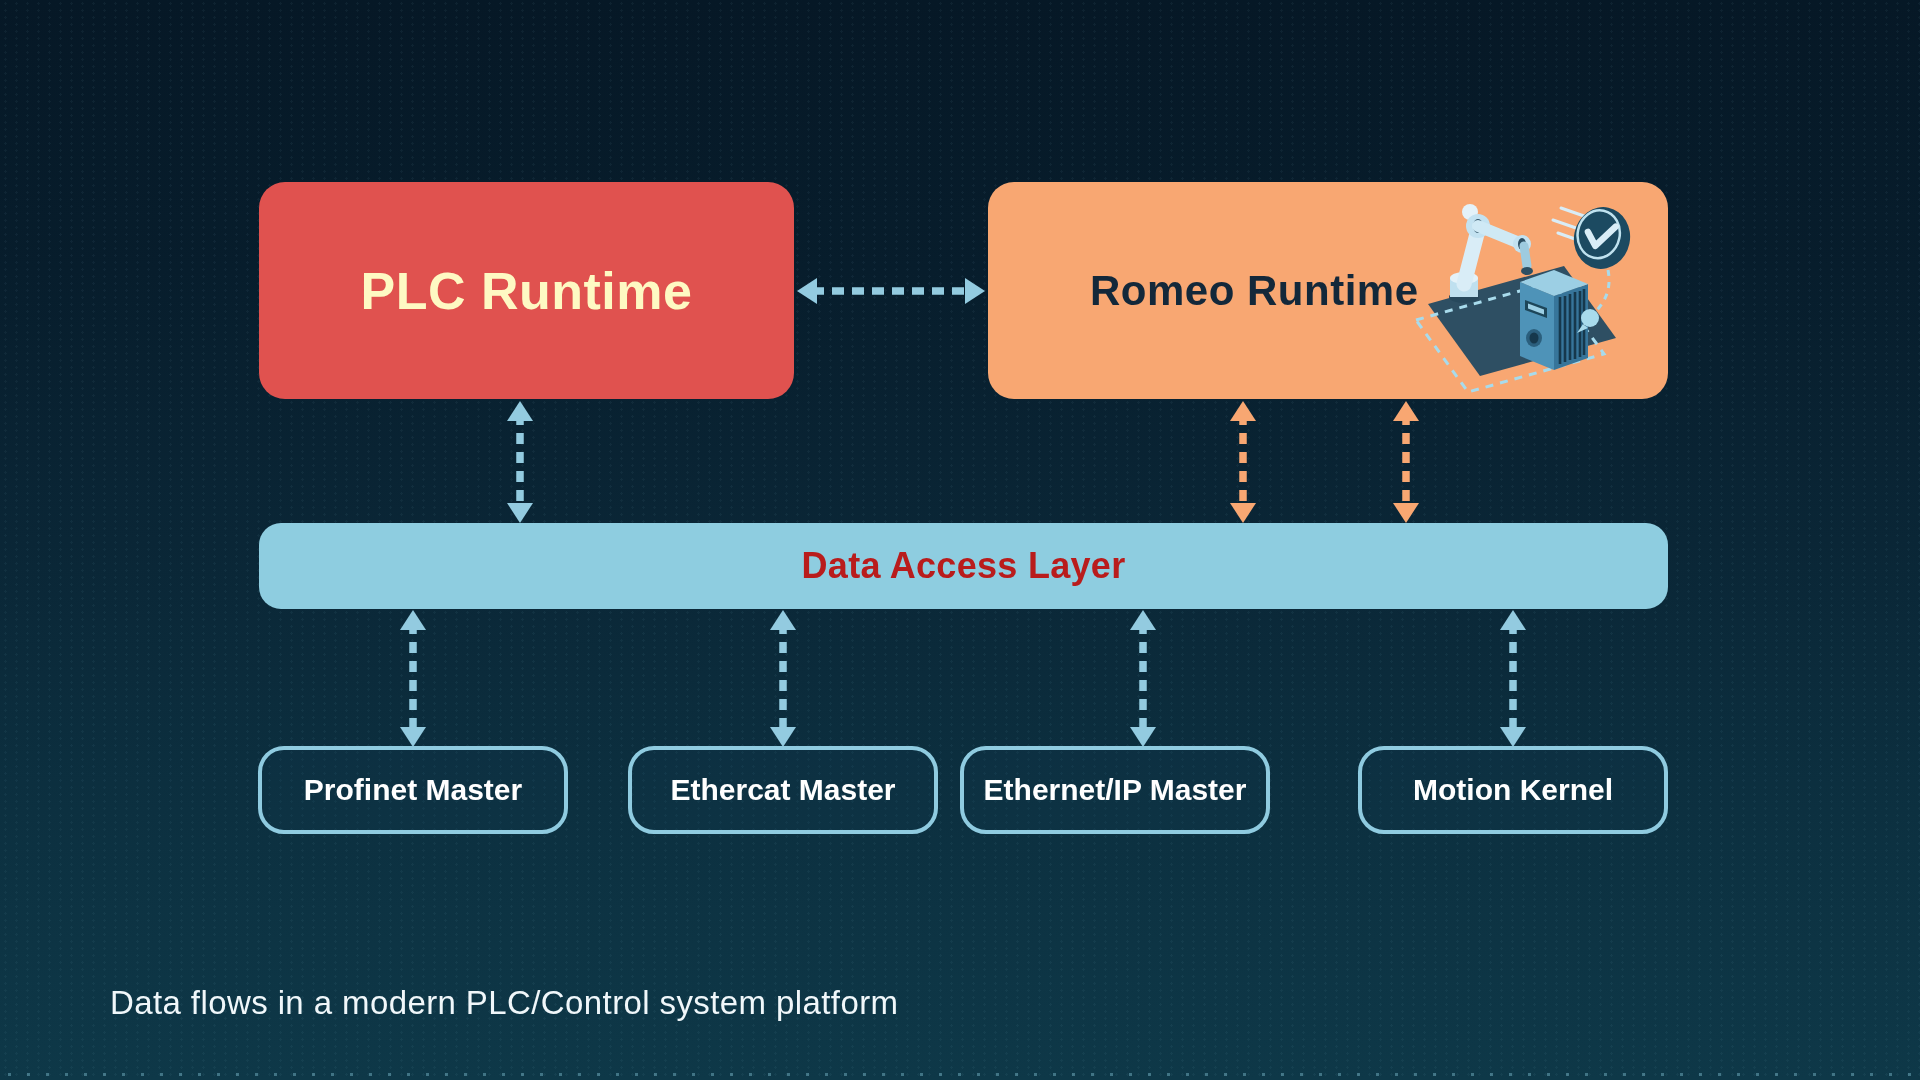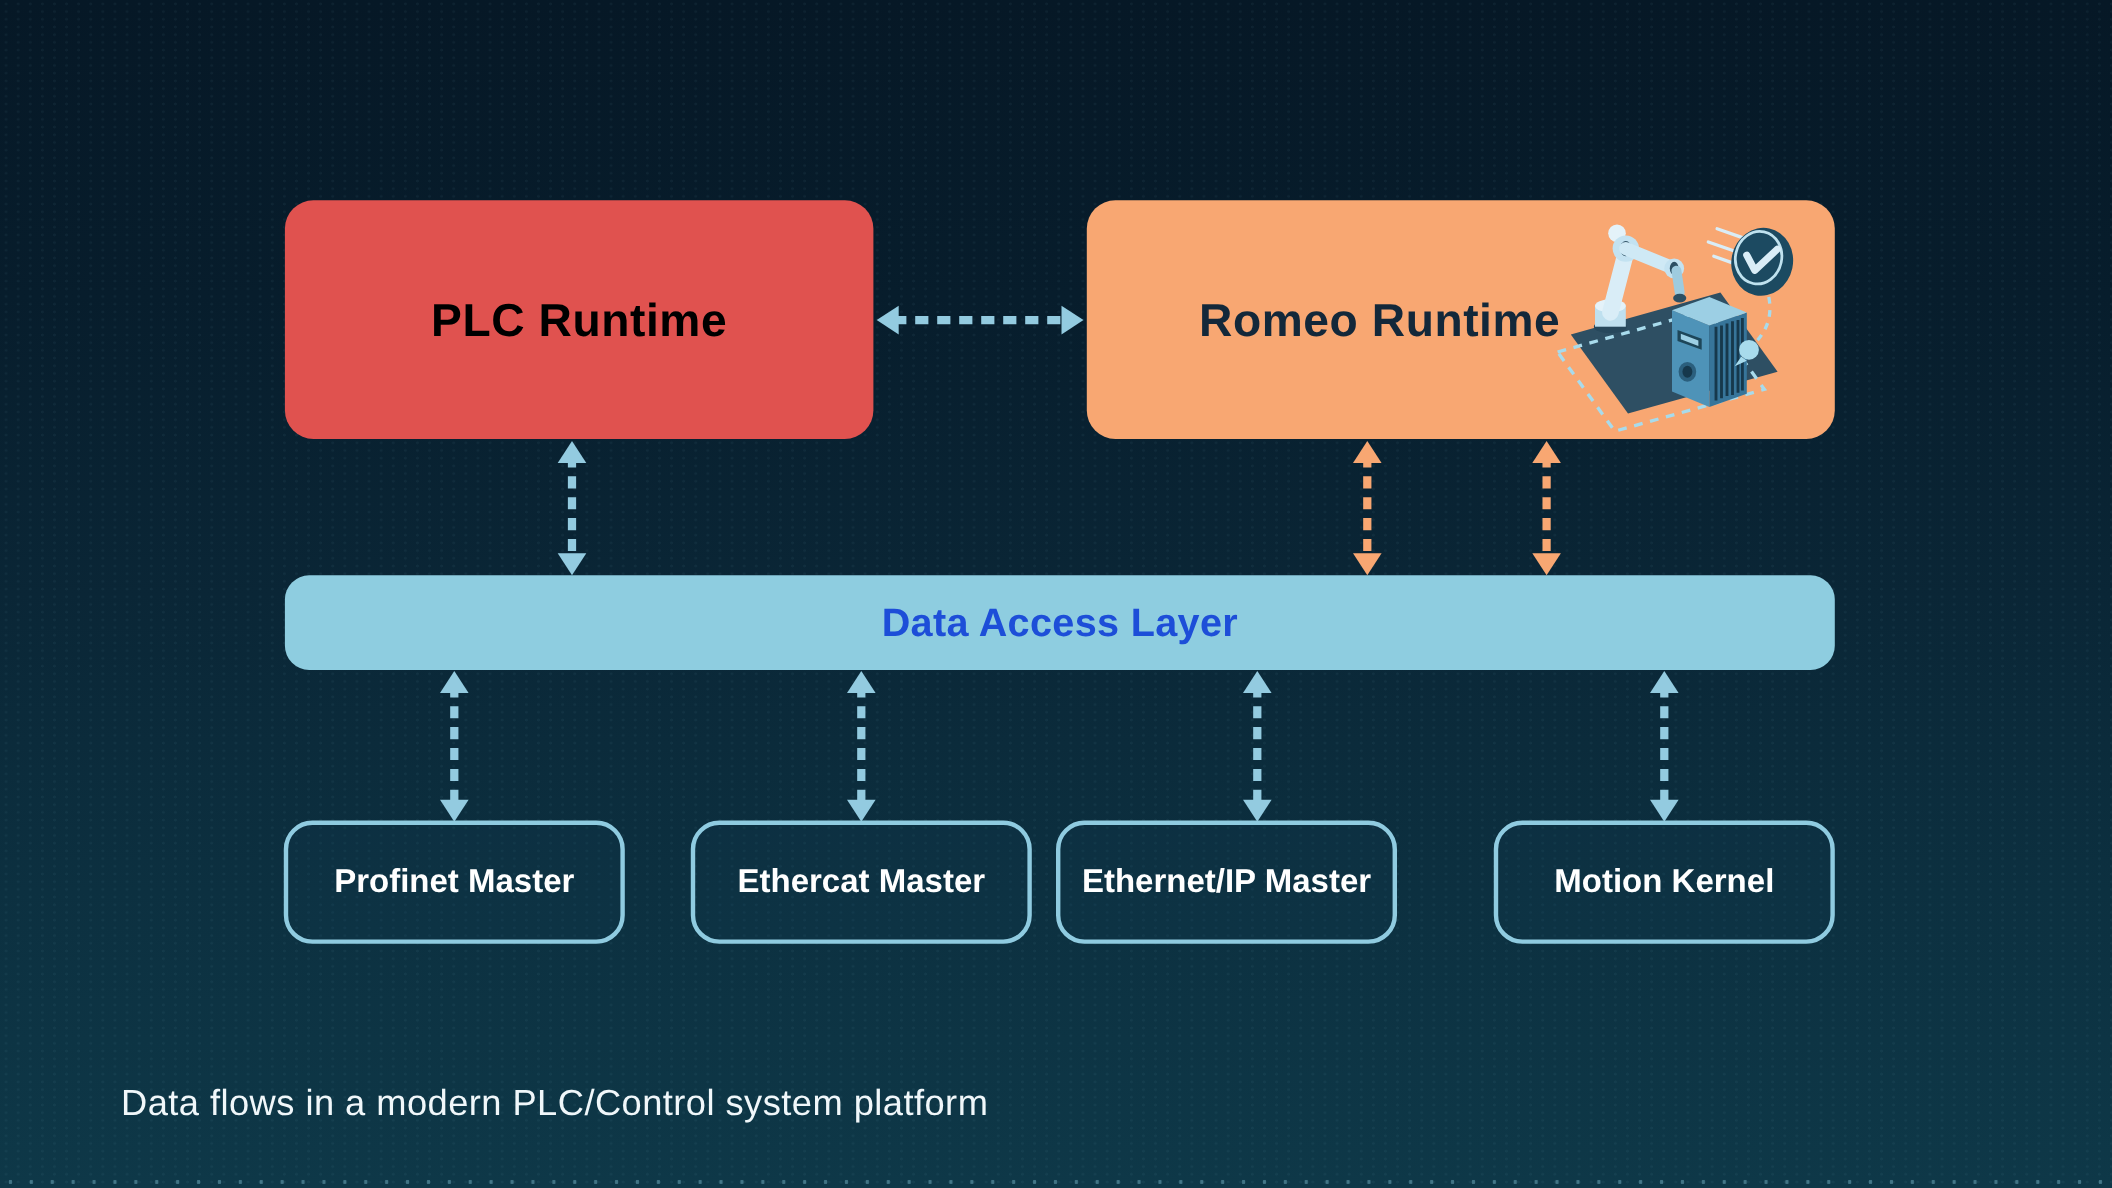--- a/index.html
+++ b/index.html
@@ -13,27 +13,27 @@
     background-image:radial-gradient(circle, rgba(141,205,224,0.055) 1.2px, transparent 1.4px);
     background-size:11px 7px;
   }
   .bottom-dots {
     position:absolute; left:0; right:0; bottom:1px; height:9px; pointer-events:none;
     background-image:radial-gradient(circle, rgba(141,205,224,0.40) 1.6px, transparent 1.9px);
     background-size:19px 9px;
   }
   .node { position:absolute; display:flex; align-items:center; justify-content:center; box-sizing:border-box; }
   .node-plc   { left:259px; top:182px; width:535px; height:217px; background:#e0524f; border-radius:26px; }
-  .node-plc .lbl { color:#000000; font-size:42px; font-weight:bold; letter-spacing:0.5px;text-align:center; }
+  .node-plc .lbl { color:#fef9c3; font-size:52px; font-weight:bold; letter-spacing:0.5px;text-align:center; }
   .node-romeo { left:988px; top:182px; width:680px; height:217px; background:#f8a772; border-radius:26px; justify-content:flex-start; padding-left:102px; }
   .node-romeo .lbl { color:#13283a; font-size:42px; font-weight:bold; letter-spacing:0.5px; position:relative; z-index:2; }
   .node-dal   { left:259px; top:523px; width:1409px; height:86px; background:#8ecde0; border-radius:22px; }
-  .node-dal .lbl { color:#1d4ed8; font-size:36px; font-weight:bold; letter-spacing:0.3px; }
+  .node-dal .lbl { color:#b91c1c; font-size:36px; font-weight:bold; letter-spacing:0.3px; }
   .leaf {
-    position:absolute; top:746px; height:112px; width:310px;
+    position:absolute; top:746px; height:88px; width:310px;
     border:4px solid #8fcbe0; border-radius:26px; background:rgba(19,64,88,0.16);
     display:flex; align-items:center; justify-content:center; box-sizing:border-box;
   }
   .leaf .lbl { color:#ffffff; font-size:30px; font-weight:bold; text-align:center; line-height:1.25; padding:0 18px; }
   .leaf-1 { left:258px; } .leaf-2 { left:628px; } .leaf-3 { left:960px; } .leaf-4 { left:1358px; }
   .arrow { position:absolute; pointer-events:none; }
   .caption { position:absolute; left:110px; top:984px; color:#f0f7fa; font-size:33px; font-weight:400; letter-spacing:0.4px; }
   .illus { position:absolute; left:424px; top:4px; width:280px; height:212px; z-index:1; }
 </style>
 </head>

